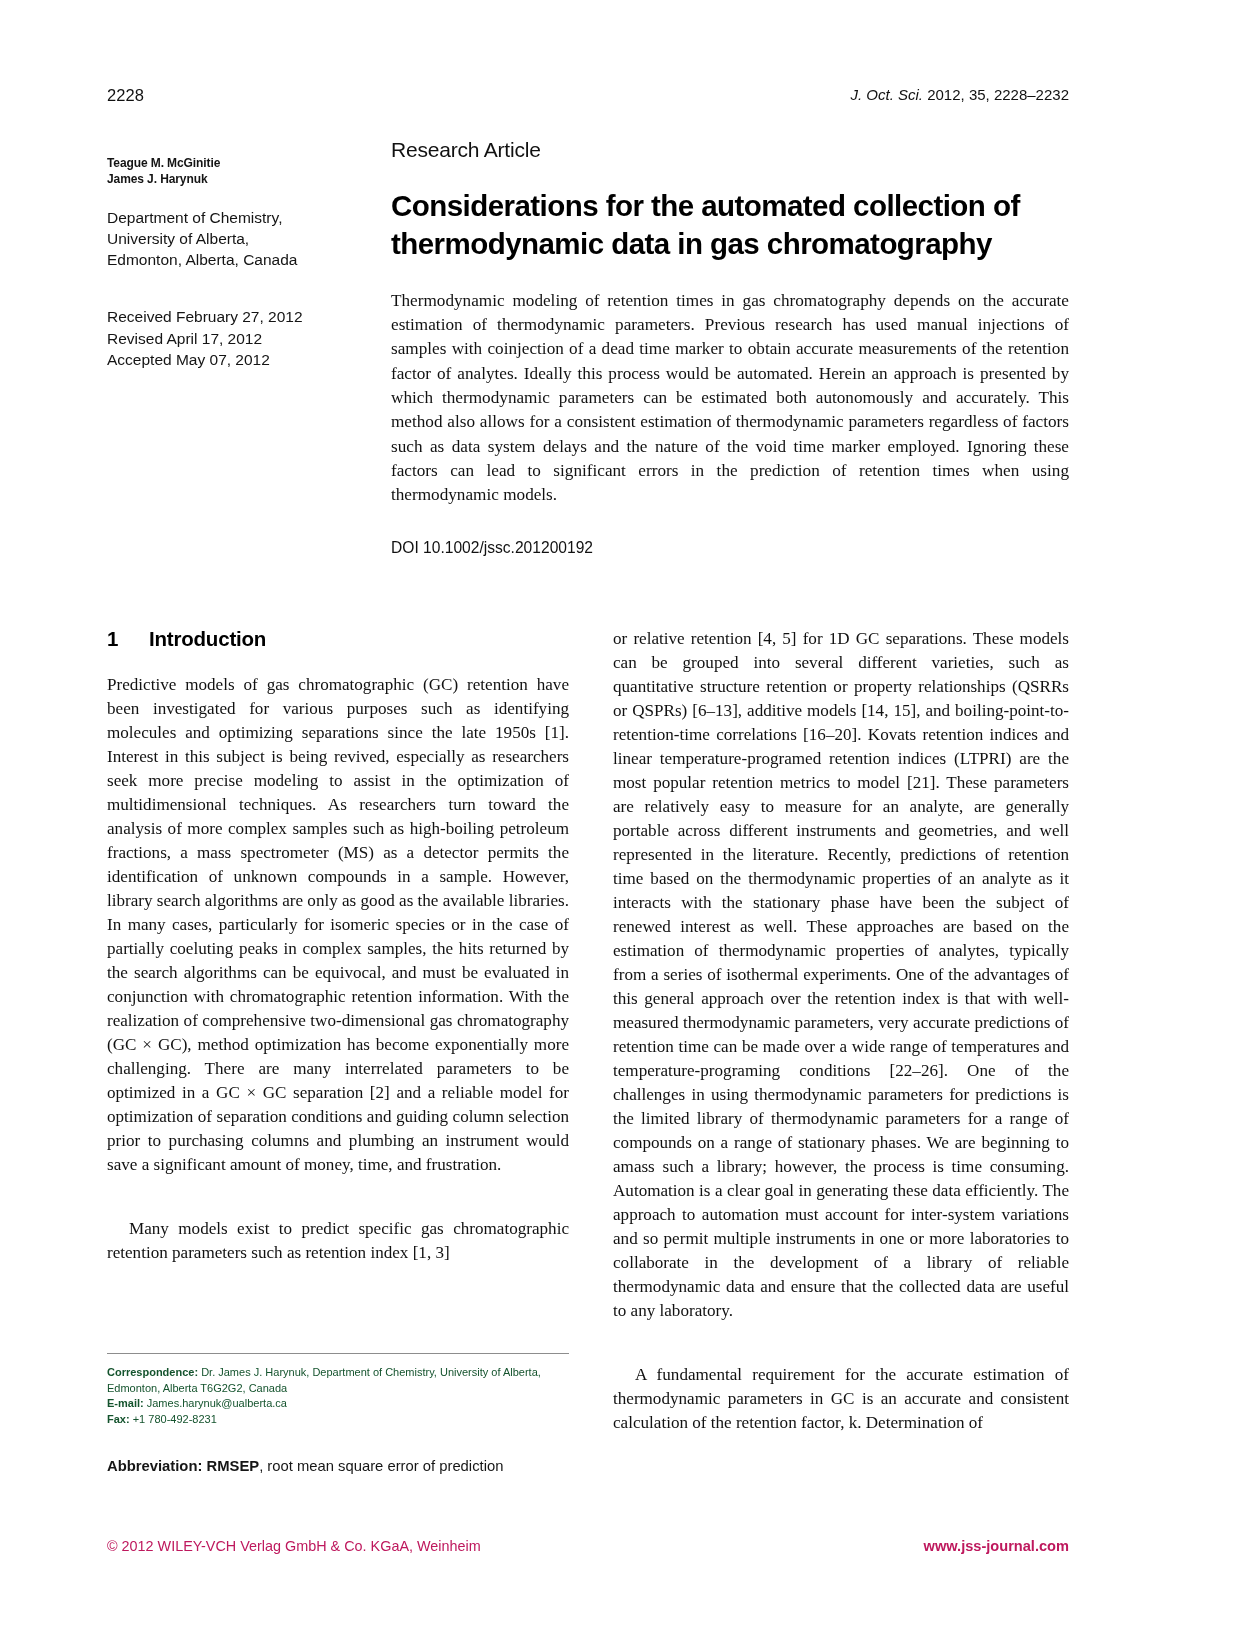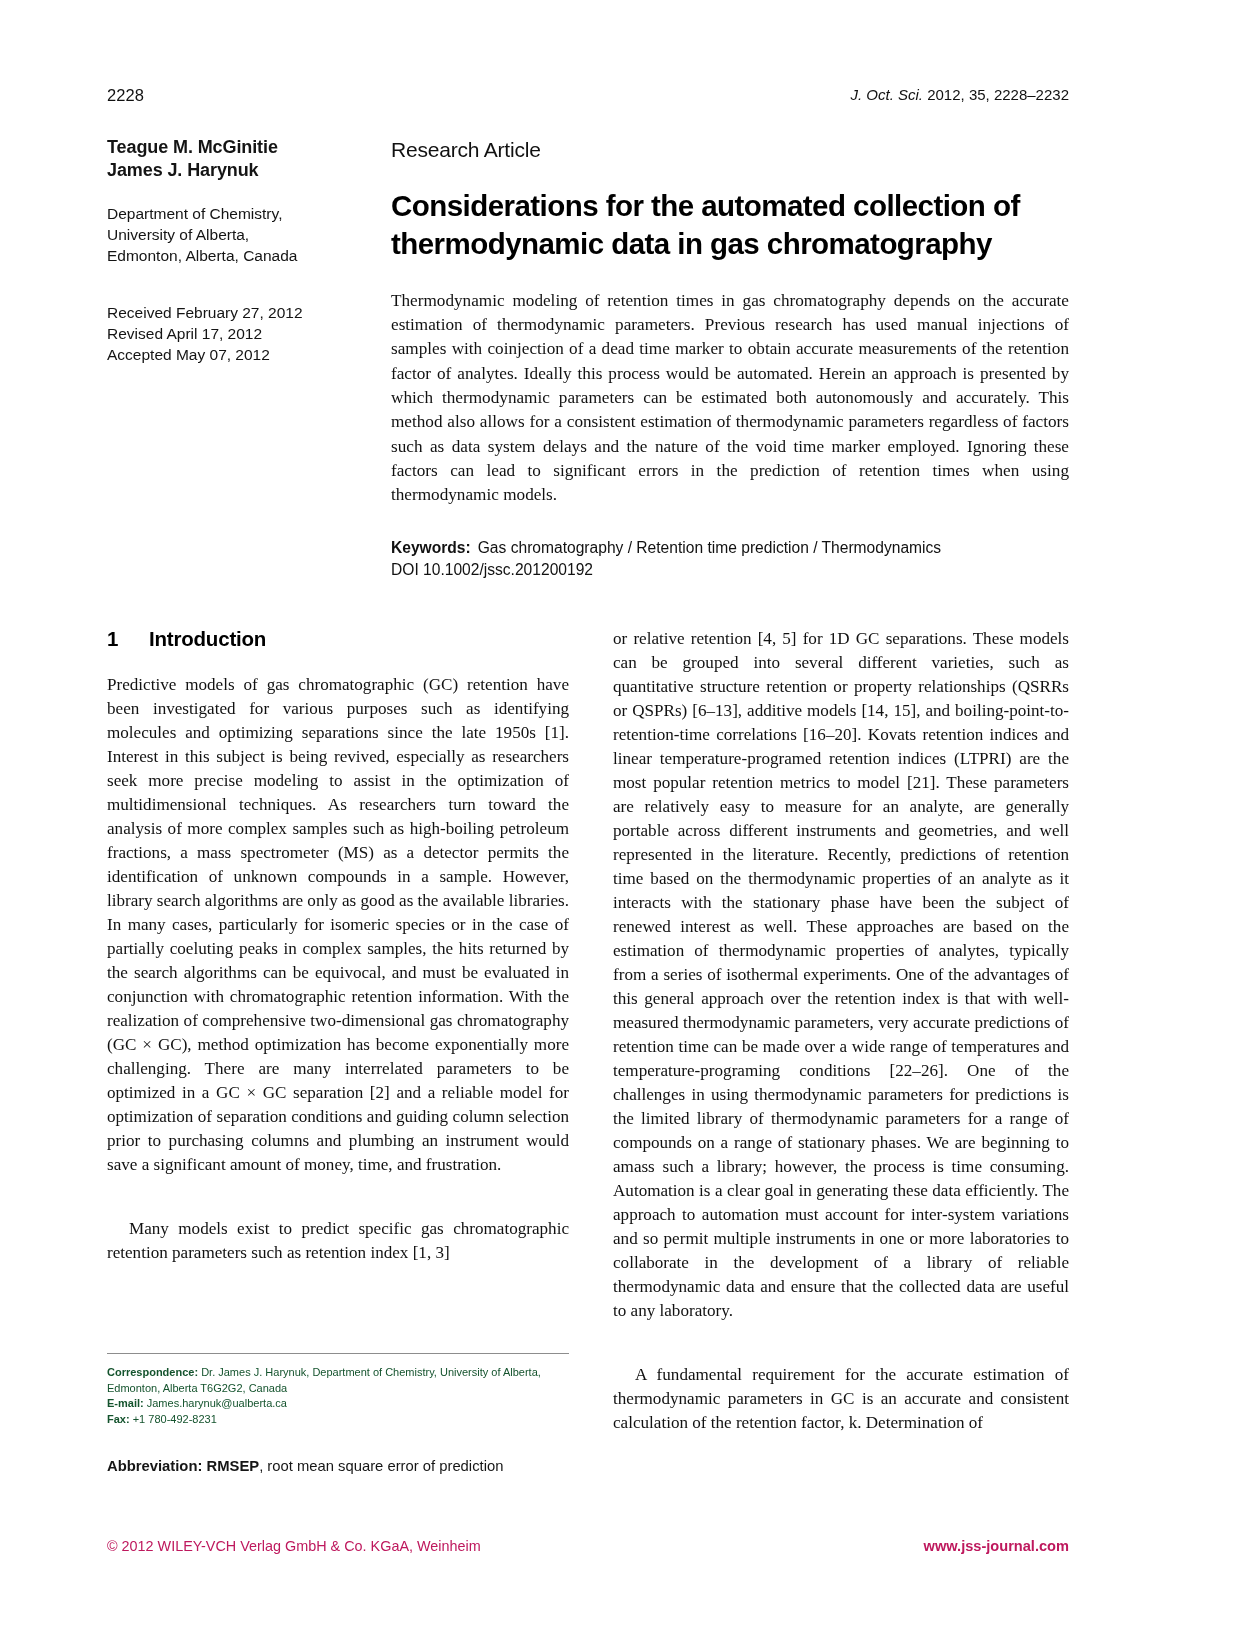--- a/index.html
+++ b/index.html
@@ -47,23 +47,24 @@
   .meta-col {
     position: absolute;
     left: 107px;
     top: 136px;
     width: 250px;
     font-family: "Liberation Sans", sans-serif;
     color: #141414;
   }
   .authors {
     font-weight: bold;
-    font-size: 18px;
+    font-size: 12px;
     line-height: 1.30;
     letter-spacing: -0.1px;
+    margin-top: 20px;
   }
   .affiliation {
     margin-top: 20px;
     font-size: 15.5px;
     line-height: 1.36;
   }
   .dates {
     margin-top: 36px;
     font-size: 15.5px;
     line-height: 1.36;
@@ -216,23 +217,20 @@
       <div>Revised April 17, 2012</div>
       <div>Accepted May 07, 2012</div>
     </div>
   </div>
 
   <div class="head-col">
     <div class="kicker">Research Article</div>
     <h1 class="title">Considerations for the automated collection of thermodynamic data in gas chromatography</h1>
     <div class="abstract">Thermodynamic modeling of retention times in gas chromatography depends on the accurate estimation of thermodynamic parameters. Previous research has used manual injections of samples with coinjection of a dead time marker to obtain accurate measurements of the retention factor of analytes. Ideally this process would be automated. Herein an approach is presented by which thermodynamic parameters can be estimated both autonomously and accurately. This method also allows for a consistent estimation of thermodynamic parameters regardless of factors such as data system delays and the nature of the void time marker employed. Ignoring these factors can lead to significant errors in the prediction of retention times when using thermodynamic models.</div>
     <div class="keywords">
-      <div>
-        <b>Keywords:</b><span class="kw-gap"></span><span>Gas chromatography / Retention time prediction / Thermodynamics</span>
-      </div>
       <div>DOI 10.1002/jssc.201200192</div>
     </div>
   </div>
 
   <div class="col-left">
     <div class="section-head">
       <span class="num">1</span>
       <span>Introduction</span>
     </div>
     <p class="body">Predictive models of gas chromatographic (GC) retention have been investigated for various purposes such as identifying molecules and optimizing separations since the late 1950s [1]. Interest in this subject is being revived, especially as researchers seek more precise modeling to assist in the optimization of multidimensional techniques. As researchers turn toward the analysis of more complex samples such as high-boiling petroleum fractions, a mass spectrometer (MS) as a detector permits the identification of unknown compounds in a sample. However, library search algorithms are only as good as the available libraries. In many cases, particularly for isomeric species or in the case of partially coeluting peaks in complex samples, the hits returned by the search algorithms can be equivocal, and must be evaluated in conjunction with chromatographic retention information. With the realization of comprehensive two-dimensional gas chromatography (GC × GC), method optimization has become exponentially more challenging. There are many interrelated parameters to be optimized in a GC × GC separation [2] and a reliable model for optimization of separation conditions and guiding column selection prior to purchasing columns and plumbing an instrument would save a significant amount of money, time, and frustration.</p>

